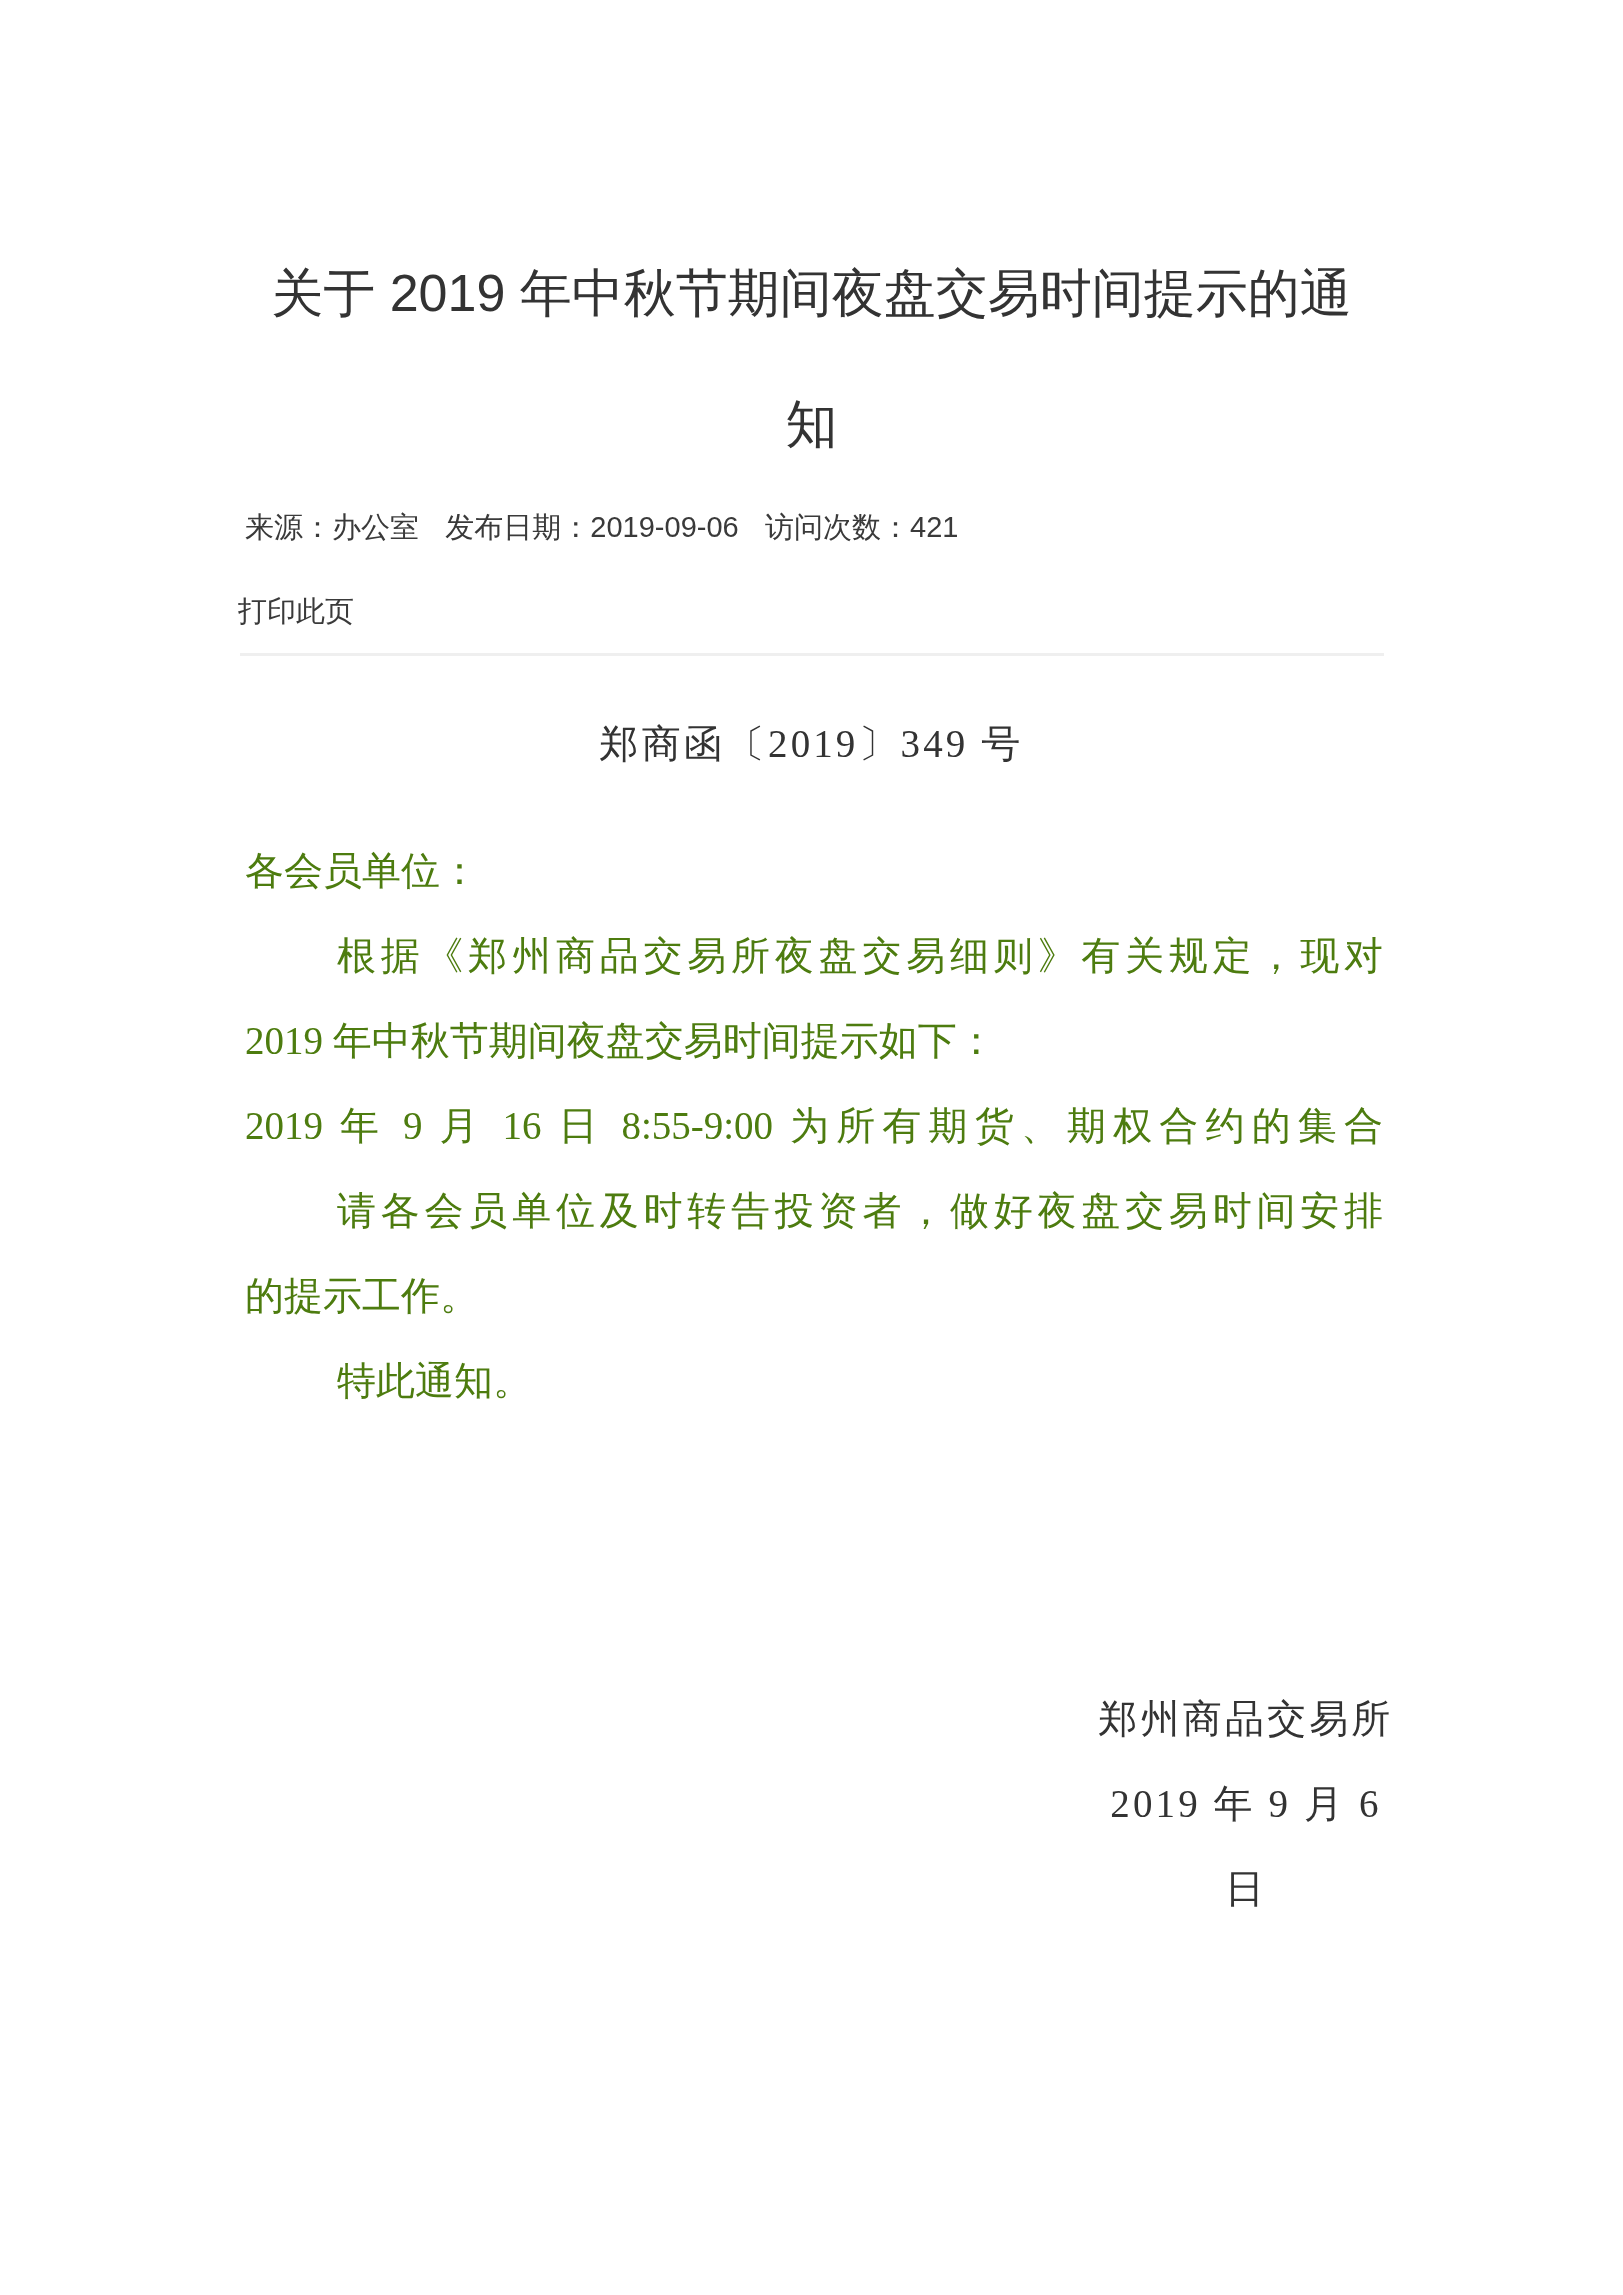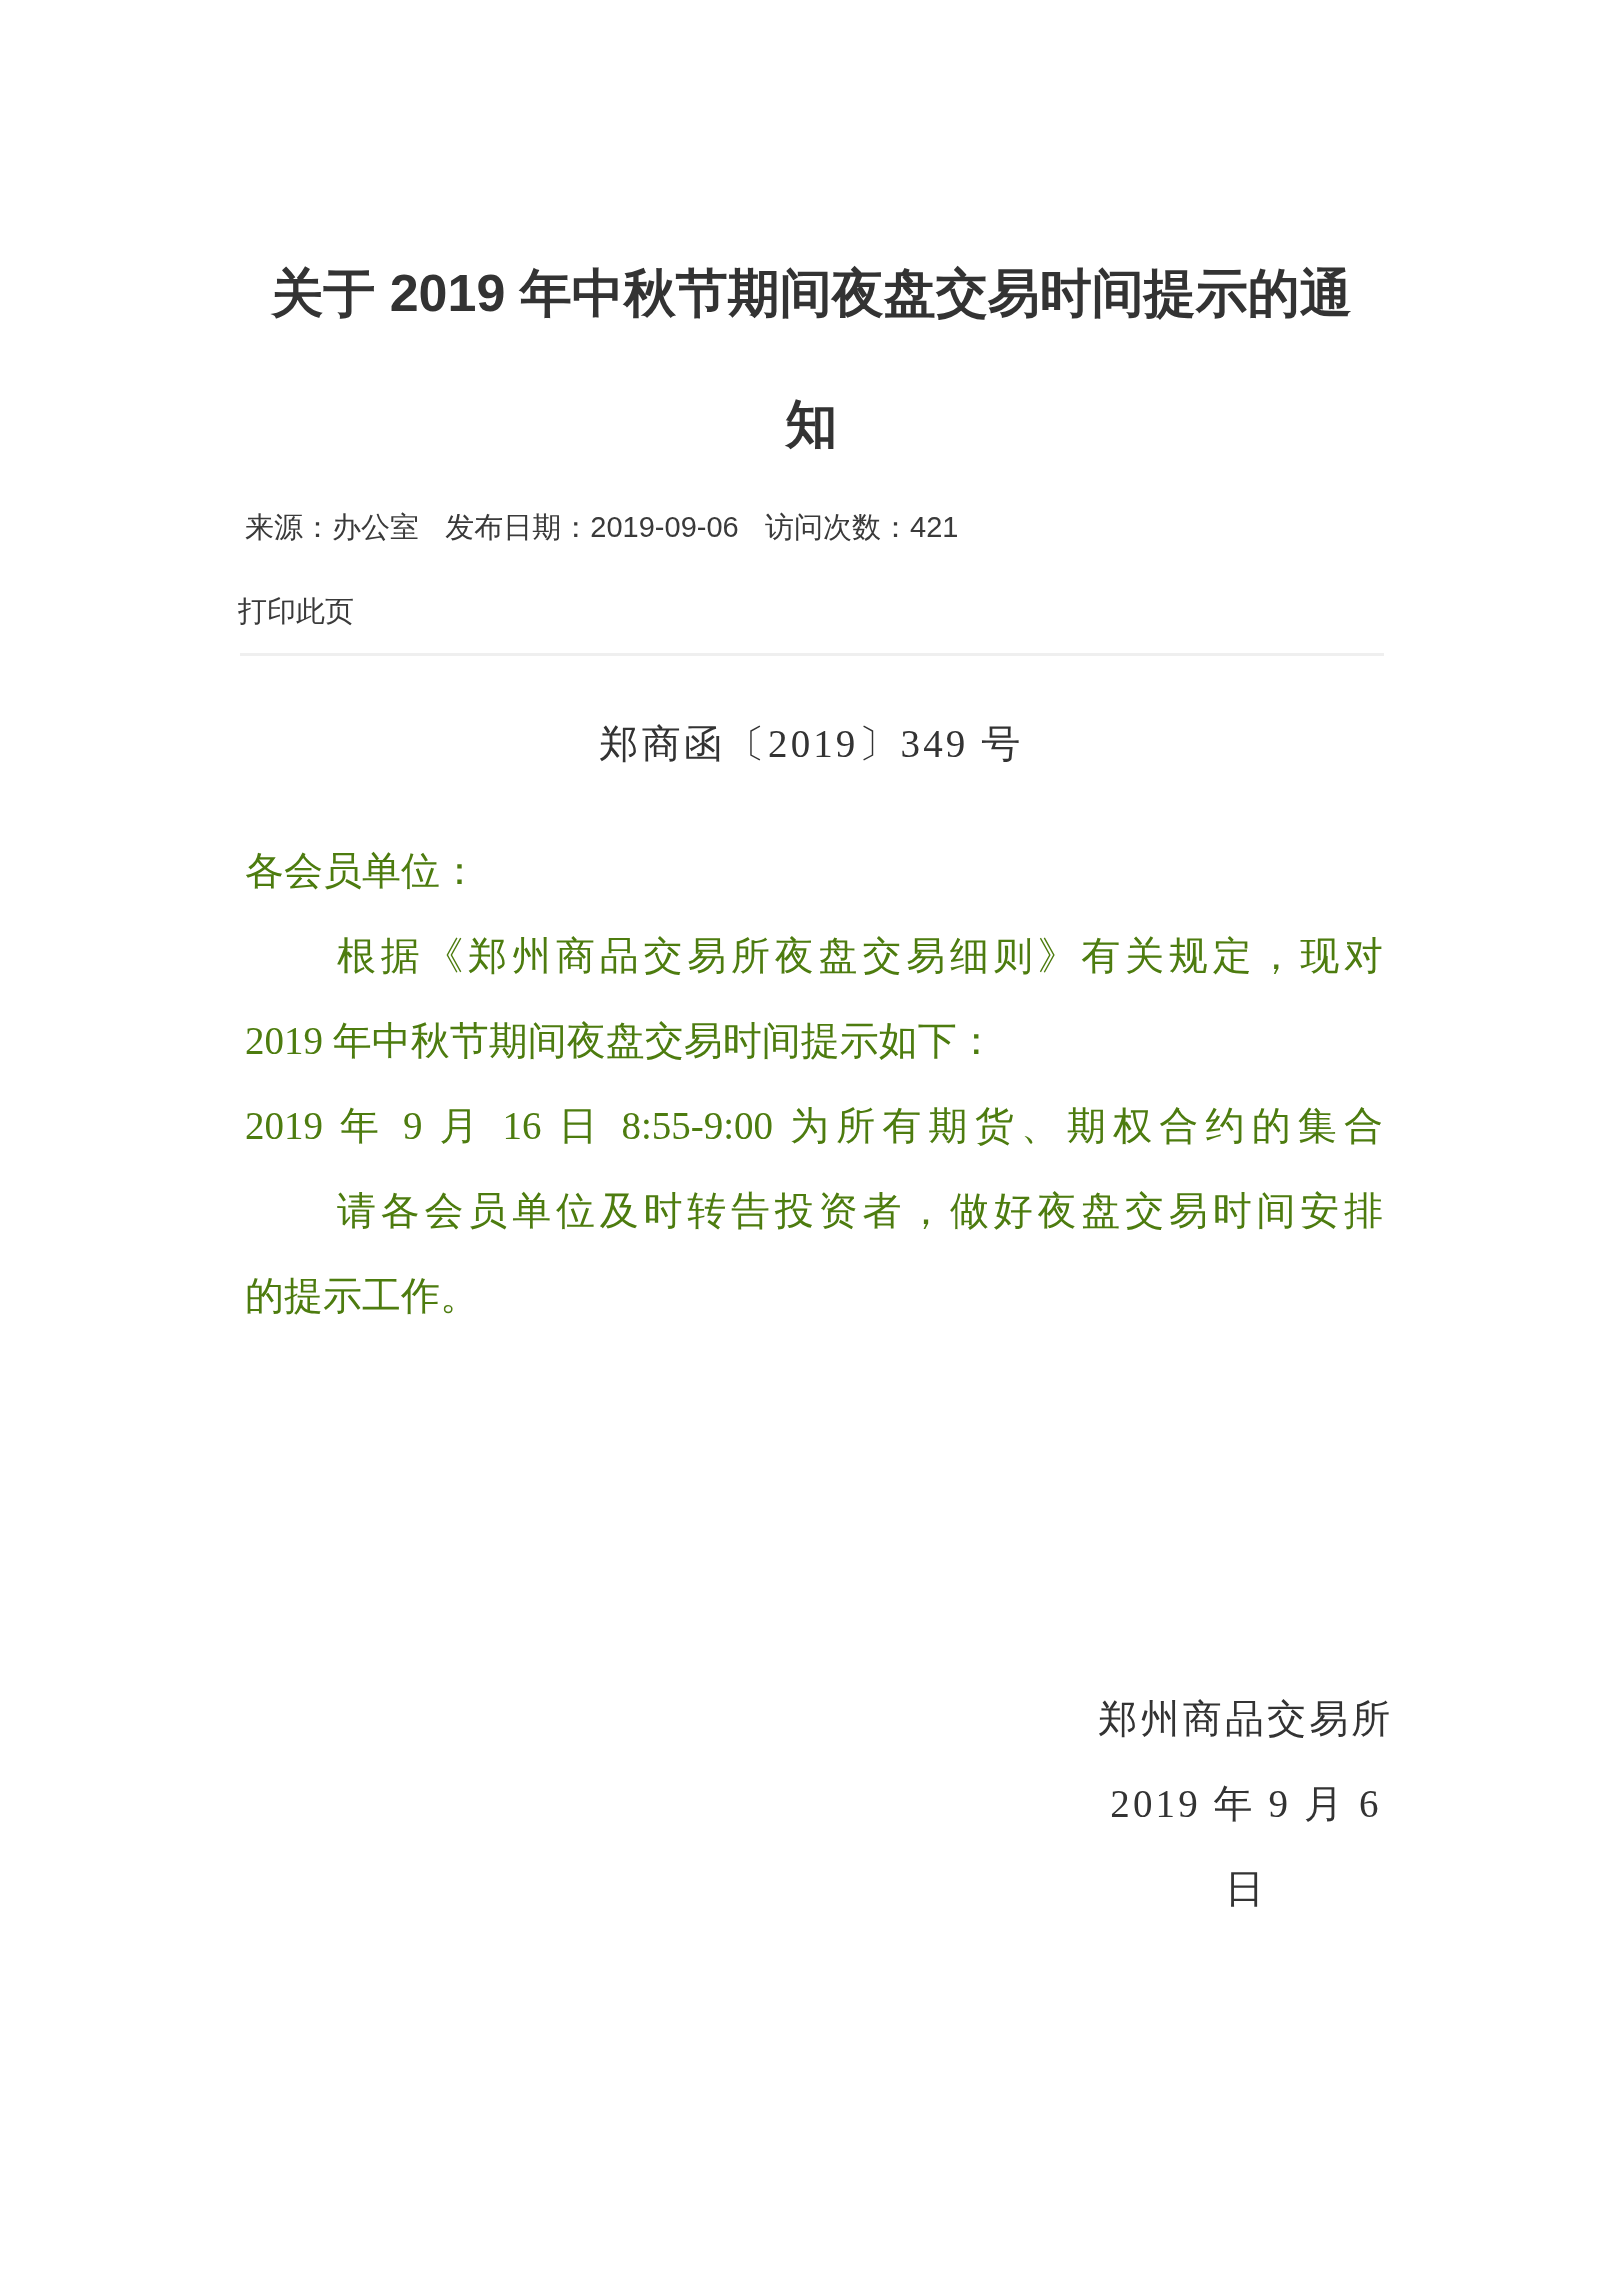--- a/index.html
+++ b/index.html
@@ -21,21 +21,21 @@
     background: #ffffff;
     overflow: hidden;
   }
   .title {
     position: absolute;
     left: 242px;
     top: 228px;
     width: 1139px;
     margin: 0;
     font-family: "Liberation Sans", sans-serif;
-    font-weight: 700;
+    font-weight: 400;
     font-size: 52px;
     line-height: 131px;
     text-align: center;
     color: #333333;
   }
   .title-line { display: block; }
   .meta {
     position: absolute;
     left: 245px;
     top: 510px;
@@ -130,20 +130,21 @@
 
   <div class="doc-number">郑商函〔2019〕349 号</div>
 
   <div class="notice-body" id="body-lines">
       <div class="body-line">各会员单位：</div>
       <div class="body-line indent justify">根据《郑州商品交易所夜盘交易细则》有关规定，现对</div>
       <div class="body-line">2019 年中秋节期间夜盘交易时间提示如下：</div>
       <div class="body-line justify">2019 年 9 月 16 日 8:55-9:00 为所有期货、期权合约的集合</div>
       <div class="body-line indent justify">请各会员单位及时转告投资者，做好夜盘交易时间安排</div>
       <div class="body-line">的提示工作。</div>
+      <div class="body-line indent">特此通知。</div>
     </div>
 
   <div class="signature">
     <span class="sig-line">郑州商品交易所</span>
     <span class="sig-line">2019 年 9 月 6 日</span>
   </div>
 
 </div>
 
 

